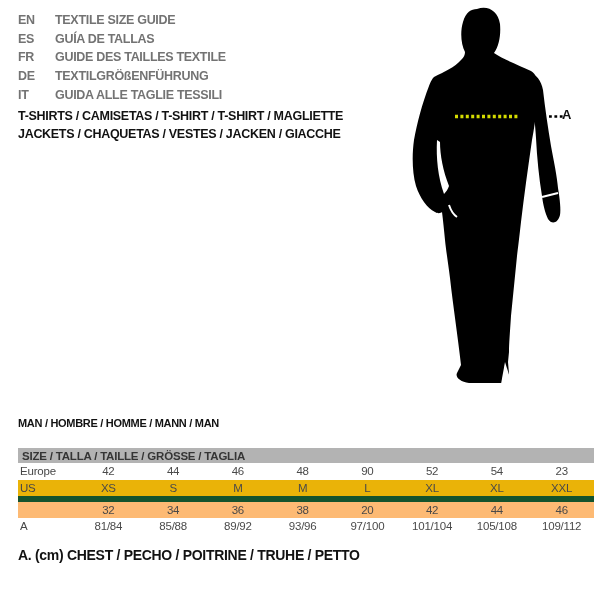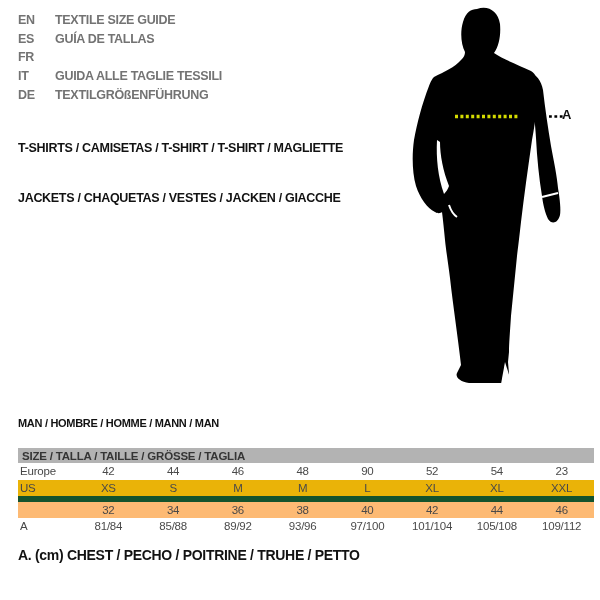--- a/index.html
+++ b/index.html
@@ -11,21 +11,21 @@
   
   .lang-block { position:absolute; left:18px; top:11px; }
   .lang-row { display:flex; align-items:center; height:18.6px; }
   .lang-code, .lang-label {
     font-size:12.5px; font-weight:bold; letter-spacing:-0.3px; color:#737373; white-space:nowrap;
   }
   .lang-code { width:37px; }
 
   
   .cat-block { position:absolute; left:18px; top:107px; }
-  .cat-line { font-size:12.5px; font-weight:bold; letter-spacing:-0.3px; line-height:18px; white-space:nowrap;margin-top:32px; }
+  .cat-line { font-size:12.5px; font-weight:bold; letter-spacing:-0.3px; line-height:18px; white-space:nowrap; }
 
   
   .figure-wrap { position:absolute; left:405px; top:0; width:195px; height:400px; }
   .figure-wrap svg { position:absolute; left:0; top:0; }
   .measure-label {
     position:absolute; left:157px; top:107px; font-size:13px; font-weight:bold;
     letter-spacing:-0.2px; color:#111;
   }
 
   
@@ -65,28 +65,29 @@
     <div class="lang-row">
       <span class="lang-code">EN</span>
       <span class="lang-label">TEXTILE SIZE GUIDE</span>
     </div>
     <div class="lang-row">
       <span class="lang-code">ES</span>
       <span class="lang-label">GUÍA DE TALLAS</span>
     </div>
     <div class="lang-row">
       <span class="lang-code">FR</span>
+      <span class="lang-label">GUIDE DES TAILLES TEXTILE</span>
+    </div>
+    <div class="lang-row">
+      <span class="lang-code">DE</span>
+      <span class="lang-label">TEXTILGRÖßENFÜHRUNG</span>
     </div>
     <div class="lang-row">
       <span class="lang-code">IT</span>
       <span class="lang-label">GUIDA ALLE TAGLIE TESSILI</span>
-    </div>
-    <div class="lang-row">
-      <span class="lang-code">DE</span>
-      <span class="lang-label">TEXTILGRÖßENFÜHRUNG</span>
     </div>
   </div>
 
   <div class="cat-block">
     <div class="cat-line">T-SHIRTS / CAMISETAS / T-SHIRT / T-SHIRT / MAGLIETTE</div>
     <div class="cat-line">JACKETS / CHAQUETAS / VESTES / JACKEN / GIACCHE</div>
   </div>
 
   <div class="figure-wrap">
     <svg width="195" height="400" viewBox="0 0 195 400" aria-hidden="true">
@@ -191,21 +192,21 @@
         <td>XL</td>
         <td>XL</td>
         <td>XXL</td>
       </tr>
       <tr class="shade-2">
         <td class="lbl"></td>
         <td>32</td>
         <td>34</td>
         <td>36</td>
         <td>38</td>
-        <td>40</td>
+        <td>20</td>
         <td>42</td>
         <td>44</td>
         <td>46</td>
       </tr>
       <tr class="plain">
         <td class="lbl">A</td>
         <td>81/84</td>
         <td>85/88</td>
         <td>89/92</td>
         <td>93/96</td>

